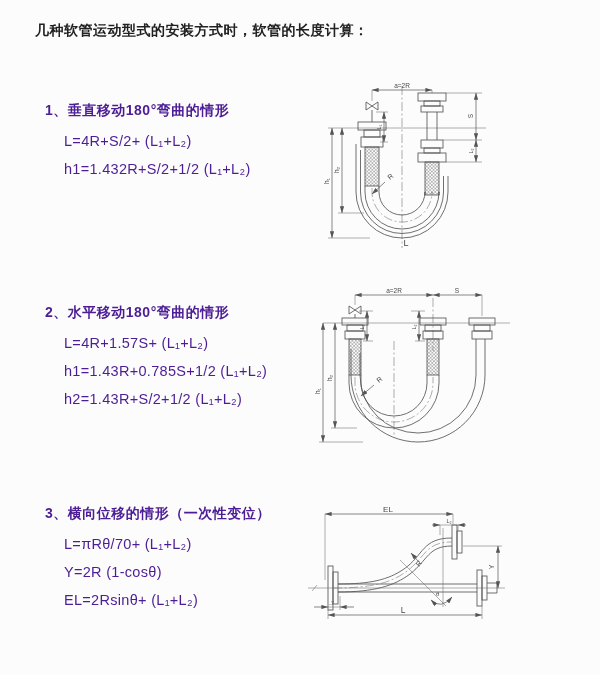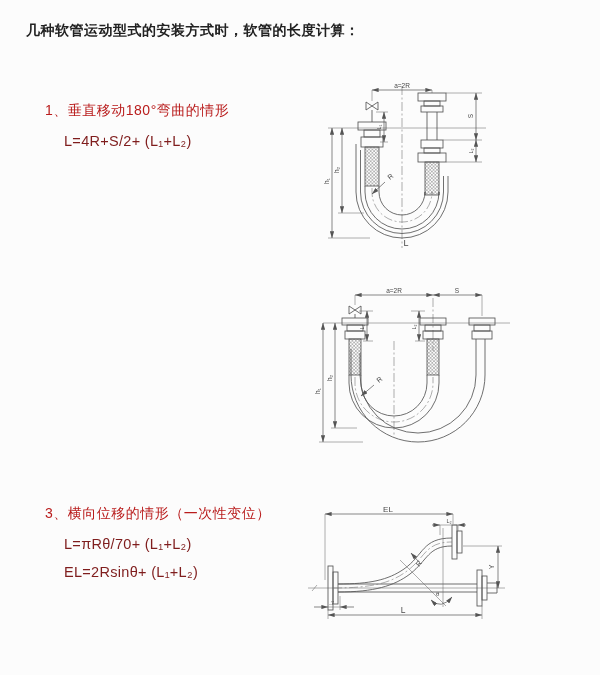--- a/index.html
+++ b/index.html
@@ -6,26 +6,26 @@
   body{
     width:600px;height:675px;
     background:#fcfcfc;
     font-family:"Liberation Sans", sans-serif;
     color:#1c1c1c;
     overflow:hidden;
     position:relative;
   }
   .page{position:absolute;inset:0;}
   .doc-title{
-    position:absolute;left:26px;top:22px;
+    position:absolute;left:35px;top:22px;
     font-size:14px;font-weight:600;letter-spacing:.5px;color:#222;
   }
   .sec{position:absolute;left:45px;width:280px;}
-  .sec-heading{font-size:14px;font-weight:400;color:#b91c1c;letter-spacing:.5px;margin-bottom:7px;}
-  .formula{font-size:14.5px;font-weight:400;color:#7f1d1d;line-height:28px;padding-left:19px;letter-spacing:.3px;}
+  .sec-heading{font-size:14px;font-weight:700;color:#4c1d95;letter-spacing:.5px;margin-bottom:7px;}
+  .formula{font-size:14.5px;font-weight:400;color:#4c1d95;line-height:28px;padding-left:19px;letter-spacing:.3px;}
   svg.diag{position:absolute;}
   svg.diag text{font-family:"Liberation Sans", sans-serif;fill:#4a4a4a;}
   .ln{stroke:#555;fill:none;stroke-width:.85;}
   .thin{stroke:#6a6a6a;fill:none;stroke-width:.55;}
   .cl{stroke:#777;fill:none;stroke-width:.6;stroke-dasharray:9 2.5 2 2.5;}
   .dim{stroke:#555;fill:none;stroke-width:.7;}
   .hat{fill:url(#hatch);stroke:#555;stroke-width:.85;}
 </style>
 </head>
 <body>
@@ -41,26 +41,34 @@
         <path d="M0,3.4 L3.4,0 M0,0 L3.4,3.4" stroke="#8a8a8a" stroke-width="0.55"></path>
       </pattern>
     </defs>
   </svg>
 
   <div class="doc-title">几种软管运动型式的安装方式时，软管的长度计算：</div>
 
   <section class="sec" style="top:102px">
     <div class="sec-heading">1、垂直移动180°弯曲的情形</div>
     <div class="formula">L=4R+S/2+ (L₁+L₂)</div>
+    <div class="formula">h1=1.432R+S/2+1/2 (L₁+L₂)</div>
   </section>
 
+  <section class="sec" style="top:304px">
+    <div class="sec-heading">2、水平移动180°弯曲的情形</div>
+    <div class="formula">L=4R+1.57S+ (L₁+L₂)</div>
+    <div class="formula">h1=1.43R+0.785S+1/2 (L₁+L₂)</div>
+    <div class="formula">h2=1.43R+S/2+1/2 (L₁+L₂)</div>
+  </section>
 
   <section class="sec" style="top:505px">
     <div class="sec-heading">3、横向位移的情形（一次性变位）</div>
     <div class="formula">L=πRθ/70+ (L₁+L₂)</div>
+    <div class="formula">Y=2R (1-cosθ)</div>
     <div class="formula">EL=2Rsinθ+ (L₁+L₂)</div>
   </section>
 
   <svg class="diag" style="left:318px;top:78px" width="212" height="174" viewBox="0 0 212 174">
     <g>
       <line class="cl" x1="84" y1="8" x2="84" y2="170"></line>
       <line class="thin" x1="10" y1="50" x2="168" y2="50"></line>
     </g>
     <g>
       <line class="dim" x1="54" y1="12" x2="114" y2="12" marker-start="url(#arw)" marker-end="url(#arw)"></line>

